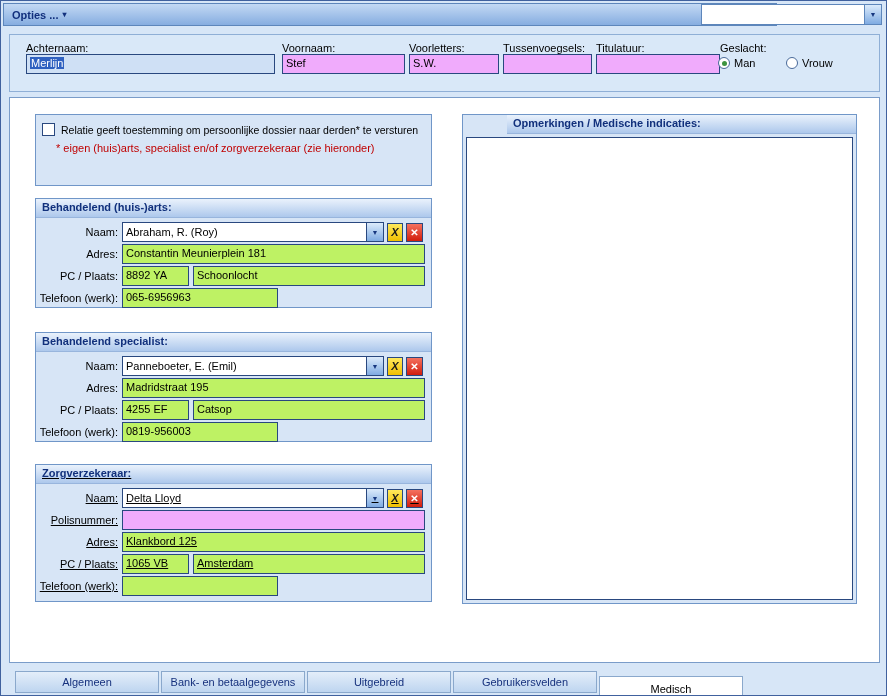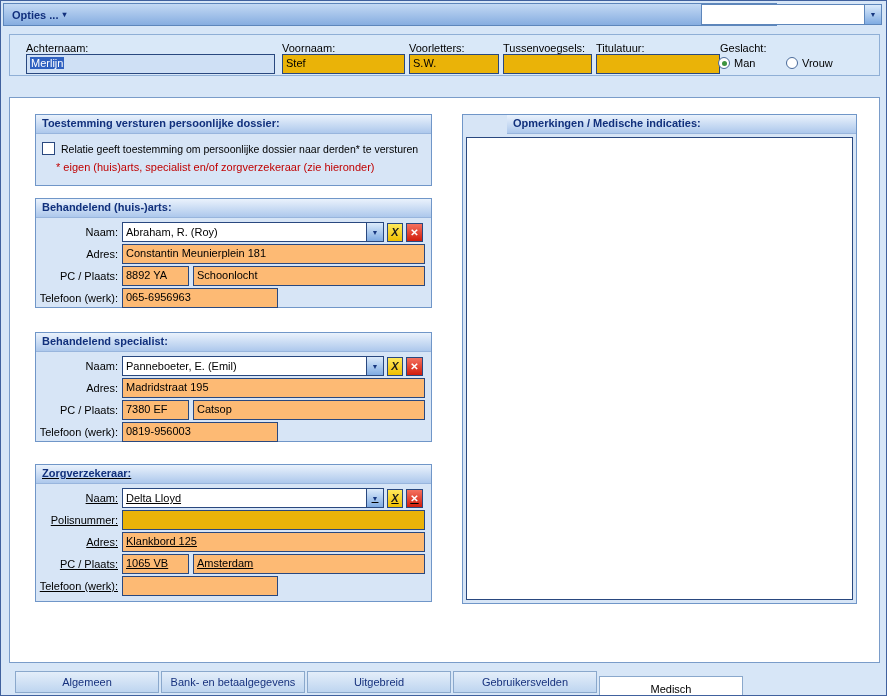--- a/index.html
+++ b/index.html
@@ -14,27 +14,27 @@
   .caret { font-size:8px; color:#12307d; }
 
   .top-combo { position:absolute; top:3px; right:4px; width:181px; height:21px;
                background:#fff; border:1px solid #5d86bb; display:flex; align-items:center; }
   .combo-text { flex:1; padding:0 3px; white-space:nowrap; overflow:hidden; }
   .combo-btn { width:17px; align-self:stretch; background:linear-gradient(to bottom,#dcebfb,#7fabe2);
                border-left:1px solid #5d86bb; color:#17377f; font-size:7px;
                display:flex; align-items:center; justify-content:center; }
 
   
-  .patient-panel { position:absolute; top:33px; left:8px; width:871px; height:42px;
+  .patient-panel { position:absolute; top:33px; left:8px; width:871px; height:58px;
                    background:#d9e8f8; border:1px solid #8fafd6; }
   .ph-label { position:absolute; top:7px; white-space:nowrap; }
   .ph-field { position:absolute; top:19px; height:20px; }
-  .field { height:20px; border:1px solid #29487f; background:#eab308; padding:2px 3px;
+  .field { height:20px; border:1px solid #29487f; background:#f0abfc; padding:2px 3px;
            white-space:nowrap; overflow:hidden; }
-  .field.cream { background:#fdba74; }
+  .field.cream { background:#bef264; }
   .sel-field { background:#cfe0f5; }
   .selection { background:#2f61c0; color:#fff; padding:0 1px; }
 
   .radio-wrap { position:absolute; display:flex; align-items:center; gap:4px; }
   .radio { width:12px; height:12px; border-radius:50%; border:1px solid #4a6a9a; background:#fff;
            display:inline-flex; align-items:center; justify-content:center; }
   .radio-dot { width:5px; height:5px; border-radius:50%; }
   .radio-dot.on { background:#3d9440; }
 
   
@@ -129,21 +129,20 @@
       <span class="radio">
           <span class="radio-dot"></span>
         </span>
       <span>Vrouw</span>
     </div>
   </div>
 
   <div class="main-panel">
 
     <div class="groupbox" style="left:25px; top:16px; width:397px; height:72px;">
-      <div class="gb-header">Toestemming versturen persoonlijke dossier:</div>
       <div class="consent-row">
         <span class="checkbox">
             <span class="checkmark">✔</span>
           </span>
         <span class="consent-label">Relatie geeft toestemming om persoonlijke dossier naar derden* te versturen</span>
       </div>
       <div class="consent-note">* eigen (huis)arts, specialist en/of zorgverzekeraar (zie hieronder)</div>
     </div>
 
     <div class="groupbox" style="left:25px; top:100px; width:397px; height:110px;">
@@ -185,21 +184,21 @@
           </div>
           <div class="btn-yellow">X</div>
           <div class="btn-red">✕</div>
         </div>
         <div class="row">
           <span class="row-label">Adres:</span>
           <div class="field cream w-adres">Madridstraat 195</div>
         </div>
         <div class="row">
           <span class="row-label">PC / Plaats:</span>
-          <div class="field cream w-pc">7380 EF</div>
+          <div class="field cream w-pc">4255 EF</div>
           <div class="field cream w-plaats">Catsop</div>
         </div>
         <div class="row">
           <span class="row-label">Telefoon (werk):</span>
           <div class="field cream w-tel">0819-956003</div>
         </div>
       </div>
     </div>
 
     <div class="groupbox" style="left:25px; top:366px; width:397px; height:138px;text-decoration:underline;">

